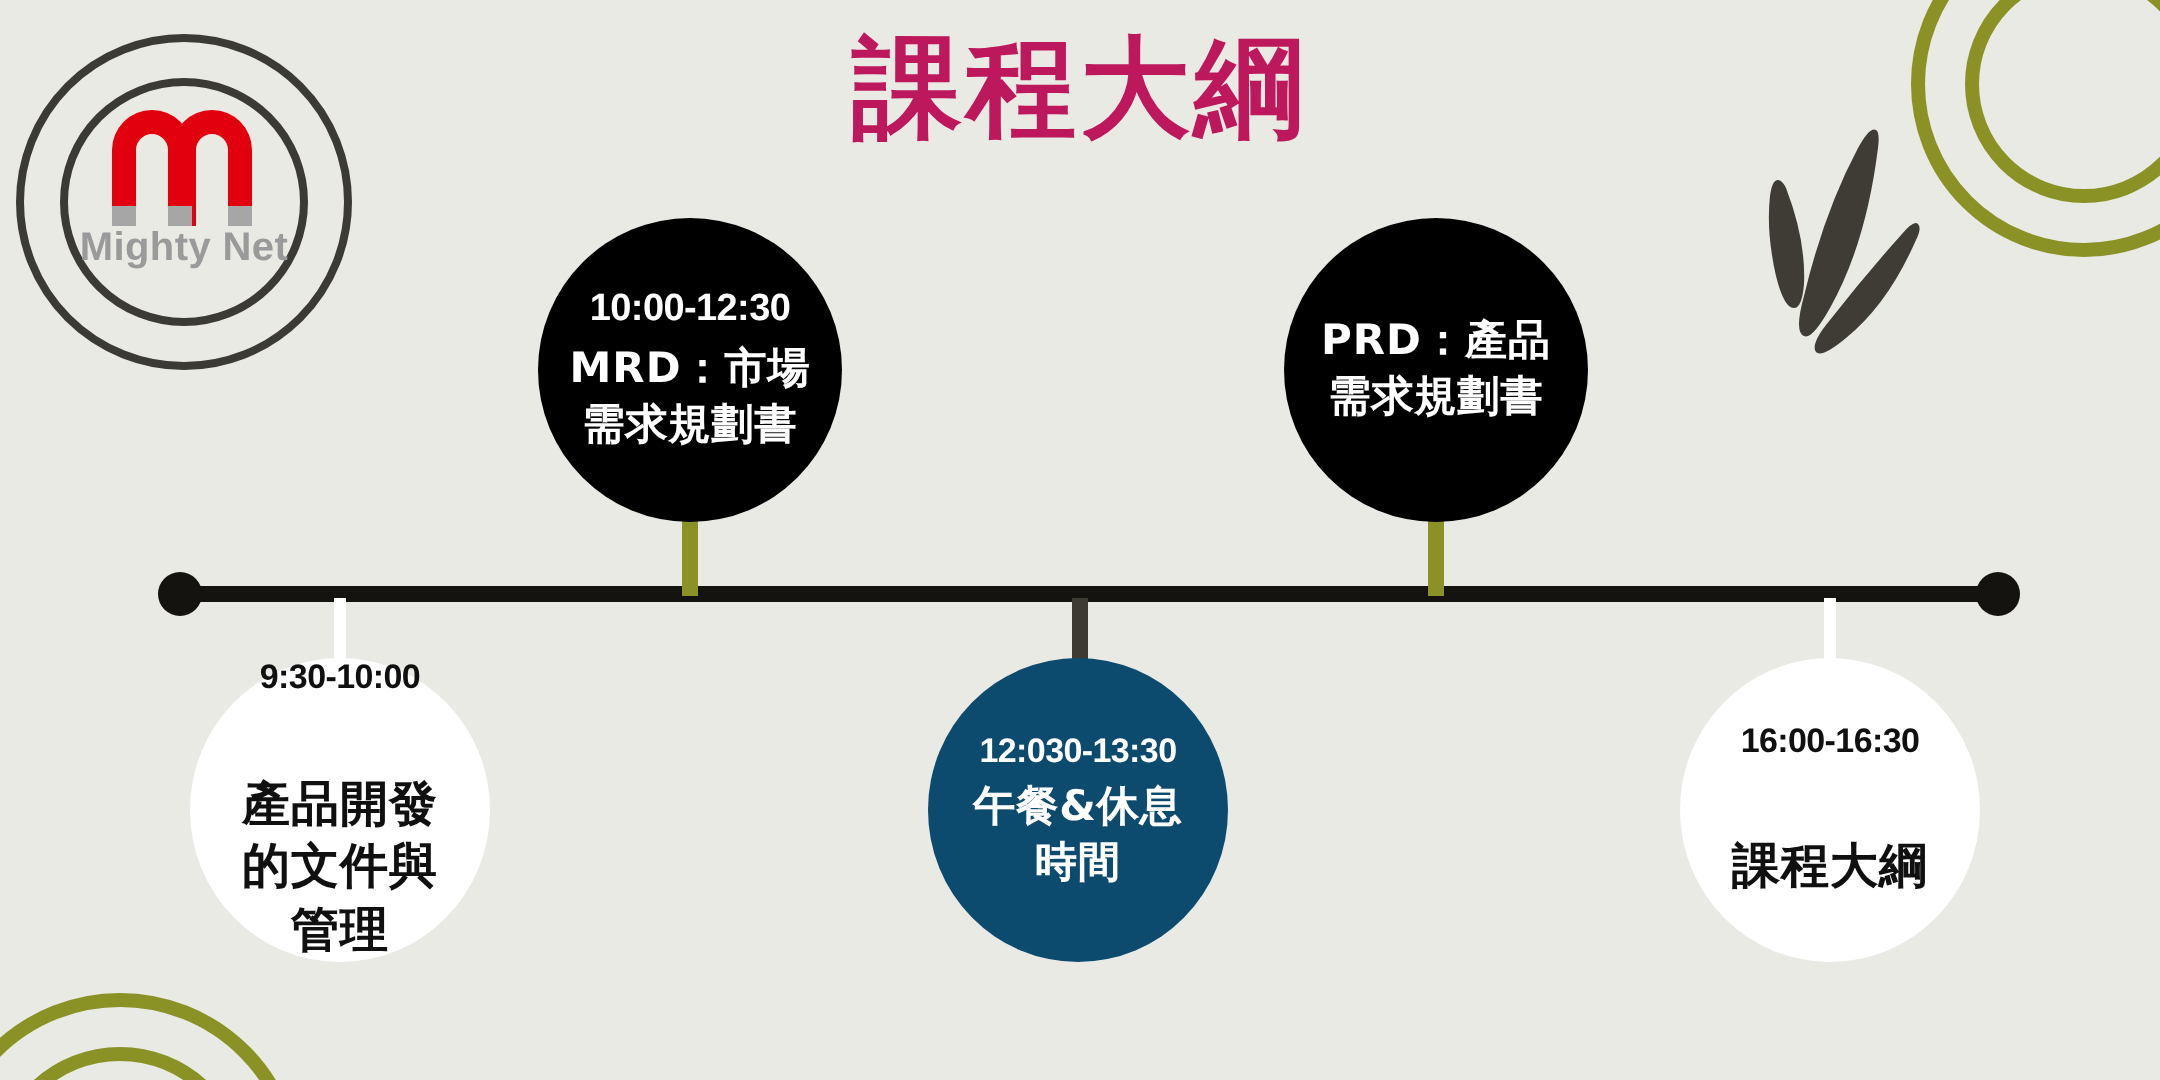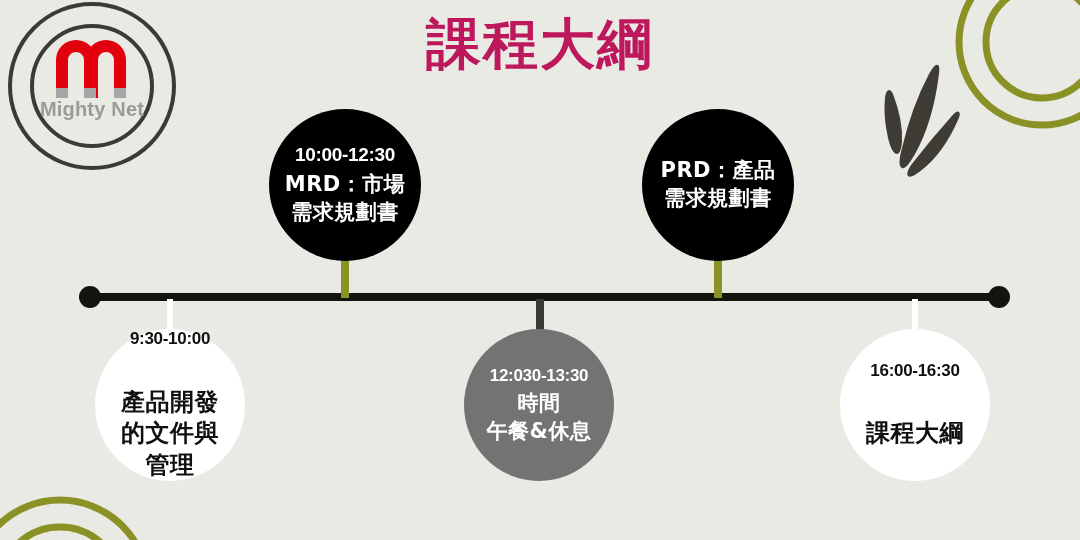--- a/index.html
+++ b/index.html
@@ -28,21 +28,21 @@
     left: 0; top: 0;
     width: 1080px;
     height: 540px;
     pointer-events: none;
   }
 
   
   .logo-wrap {
     position: absolute;
     left: 8px;
-    top: 2px;
+    top: 17px;
     width: 176px;
     height: 176px;
   }
   .logo-ring-outer {
     position: absolute;
     left: 0; top: 0;
     width: 168px; height: 168px;
     border: 4px solid #3B3A34;
     border-radius: 50%;
     box-sizing: border-box;
@@ -141,21 +141,21 @@
     width: 150px;
     height: 152px;
     top: 329px;
   }
   .node-bottom.white {
     background: #FFFFFF;
     color: #101010;
     gap: 33px;
   }
   .node-bottom.dark {
-    background: #737373;
+    background: #0c4a6e;
     color: #FFFFFF;
   }
 
   .node-time {
     font-size: 19px;
     font-weight: 700;
     letter-spacing: -0.3px;
     line-height: 1.25;
     margin-bottom: 4px;
     font-family: "Liberation Sans", sans-serif;
@@ -244,22 +244,22 @@
     <div class="node-label">
       <span class="ln">產品開發</span>
       <span class="ln">的文件與</span>
       <span class="ln">管理</span>
     </div>
   </div>
 
   <div class="node node-bottom dark" style="left:464px;">
     <div class="node-time">12:030-13:30</div>
     <div class="node-label">
+      <span class="ln">午餐&amp;休息</span>
       <span class="ln">時間</span>
-      <span class="ln">午餐&amp;休息</span>
     </div>
   </div>
 
   <div class="node node-bottom white" style="left:840px;">
     <div class="node-time">16:00-16:30</div>
     <div class="node-label">
       <span class="ln">課程大綱</span>
     </div>
   </div>
 

